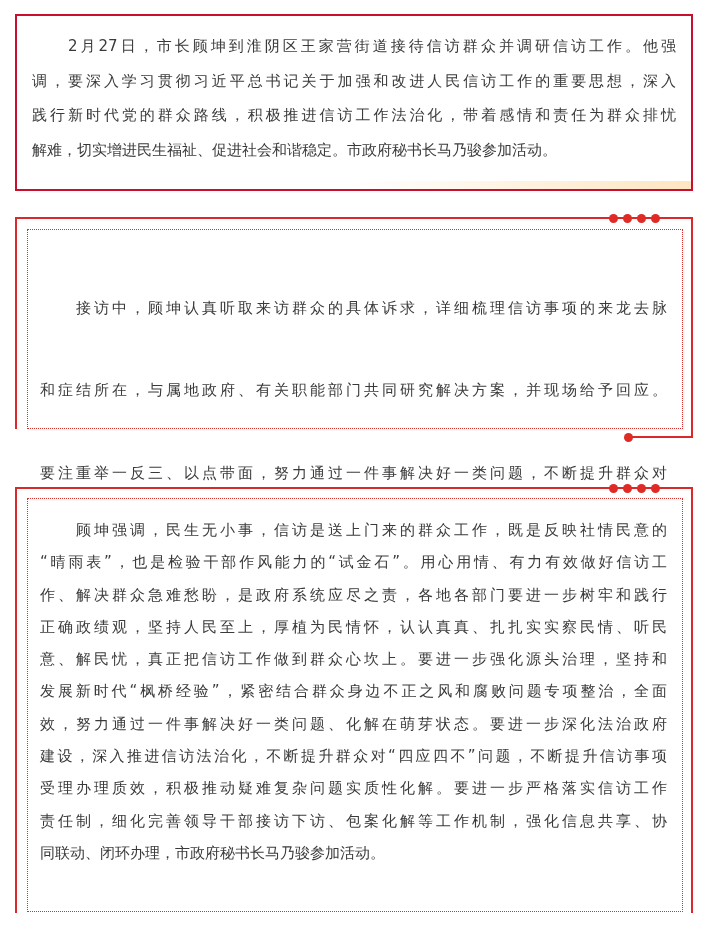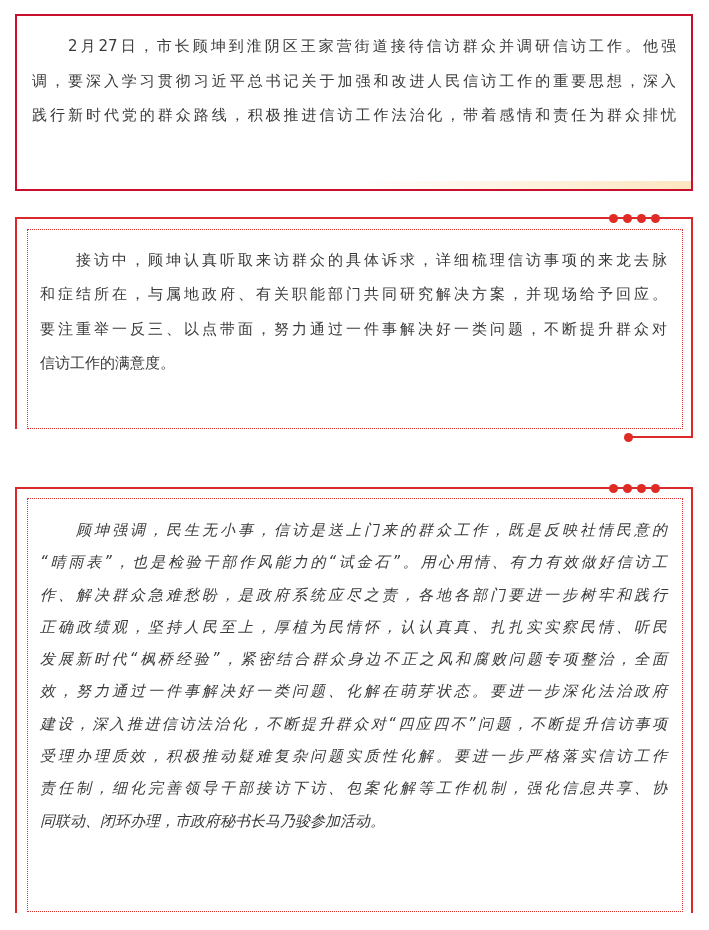--- a/index.html
+++ b/index.html
@@ -33,33 +33,34 @@
     .hline, .vline { position:absolute; background:#d9292a; }
     .dot {
       position:absolute; width:9px; height:9px; border-radius:50%;
       background:#e02a25;
     }
     .dotted {
       position:absolute; box-sizing:border-box;
       border:1px dotted #d8302c; background:#fff;
     }
     .card2 .text { position:absolute; left:12px; top:13px; width:627px; }
-    .card2 .line { height:34.25px; line-height:34.25px; }
+    .card2 .line { height:34.25px; line-height:34.25px;margin-top:48px; }
     .card3 .text { position:absolute; left:12px; top:15px; width:627px; }
-    .card3 .line { height:32.3px; line-height:32.3px;font-style:italic; }
+    .card3 .line { height:32.3px; line-height:32.3px; }
   </style>
 </head>
 <body>
 
 <div class="card1">
   <div class="grad"></div>
   <div class="text">
     <div class="line indent">2月27日，市长顾坤到淮阴区王家营街道接待信访群众并调研信访工作。他强</div>
     <div class="line">调，要深入学习贯彻习近平总书记关于加强和改进人民信访工作的重要思想，深入</div>
     <div class="line">践行新时代党的群众路线，积极推进信访工作法治化，带着感情和责任为群众排忧</div>
+    <div class="line last">解难，切实增进民生福祉、促进社会和谐稳定。市政府秘书长马乃骏参加活动。</div>
   </div>
 </div>
 
 <div>
   <div class="hline" style="left:15px; top:217px; width:678px; height:2px;"></div>
   <div class="vline" style="left:15px; top:217px; width:2px; height:212px;"></div>
   <div class="vline" style="left:691px; top:217px; width:2px; height:221px;"></div>
   <div class="hline" style="left:629px; top:436px; width:64px; height:2px;"></div>
   <div class="dot" style="left:609px; top:214px;"></div>
   <div class="dot" style="left:623px; top:214px;"></div>
@@ -85,20 +86,21 @@
   <div class="dot" style="left:623px; top:484px;"></div>
   <div class="dot" style="left:637px; top:484px;"></div>
   <div class="dot" style="left:651px; top:484px;"></div>
 
   <div class="dotted card3" style="left:27px; top:498px; width:656px; height:414px;">
     <div class="text">
       <div class="line indent">顾坤强调，民生无小事，信访是送上门来的群众工作，既是反映社情民意的</div>
       <div class="line">“晴雨表”，也是检验干部作风能力的“试金石”。用心用情、有力有效做好信访工</div>
       <div class="line">作、解决群众急难愁盼，是政府系统应尽之责，各地各部门要进一步树牢和践行</div>
       <div class="line">正确政绩观，坚持人民至上，厚植为民情怀，认认真真、扎扎实实察民情、听民</div>
+      <div class="line">意、解民忧，真正把信访工作做到群众心坎上。要进一步强化源头治理，坚持和</div>
       <div class="line">发展新时代“枫桥经验”，紧密结合群众身边不正之风和腐败问题专项整治，全面</div>
       <div class="line">效，努力通过一件事解决好一类问题、化解在萌芽状态。要进一步深化法治政府</div>
       <div class="line">建设，深入推进信访法治化，不断提升群众对“四应四不”问题，不断提升信访事项</div>
       <div class="line">受理办理质效，积极推动疑难复杂问题实质性化解。要进一步严格落实信访工作</div>
       <div class="line">责任制，细化完善领导干部接访下访、包案化解等工作机制，强化信息共享、协</div>
       <div class="line last">同联动、闭环办理，市政府秘书长马乃骏参加活动。</div>
     </div>
   </div>
 </div>
 

